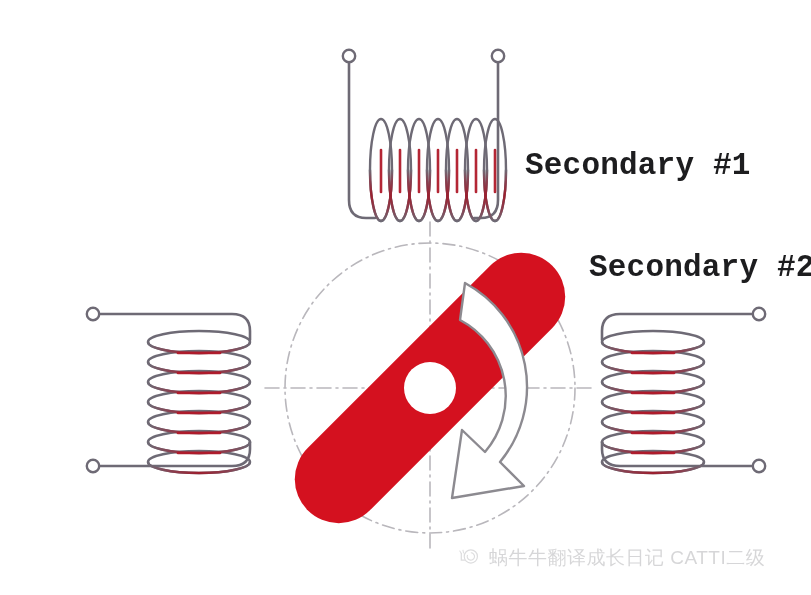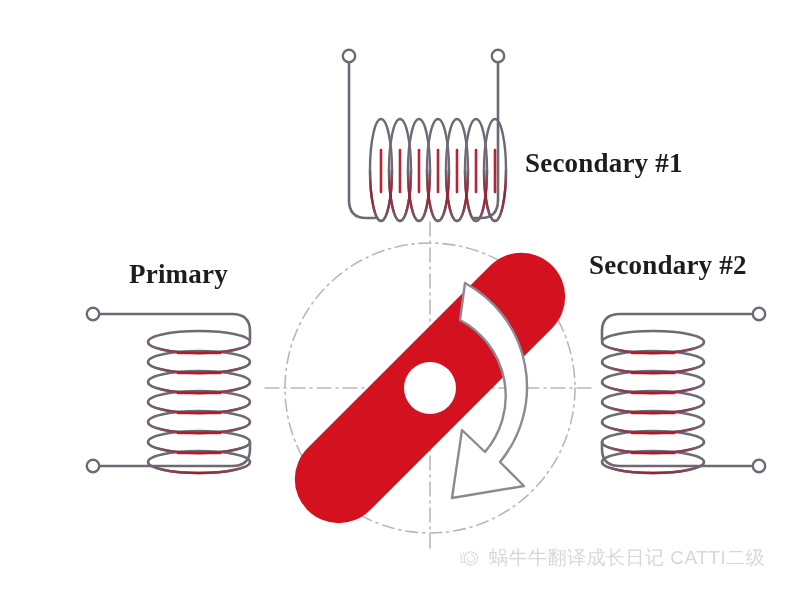--- a/index.html
+++ b/index.html
@@ -21,23 +21,23 @@
   #diagram-svg {
     position: absolute;
     left: 0;
     top: 0;
     width: 811px;
     height: 595px;
     display: block;
   }
   .label-text {
     position: absolute;
-    font-family: Liberation Serif, serif;
+    font-family: Liberation Mono, monospace;
     font-weight: bold;
-    font-size: 27px;
+    font-size: 31px;
     letter-spacing: 0.2px;
     color: #1d1d1f;
     white-space: nowrap;
     line-height: 1;
   }
   #label-primary {
     left: 129px;
     top: 261px;
   }
   #label-secondary-1 {
@@ -46,21 +46,20 @@
   }
   #label-secondary-2 {
     left: 589px;
     top: 252px;
   }
   #watermark {
     position: absolute;
     left: 458px;
     top: 545px;
     display: flex;
-    align-items: center;
     gap: 9px;
     opacity: 0.34;
   }
   #watermark-icon {
     width: 22px;
     height: 22px;
     flex: 0 0 auto;
   }
   #watermark-text {
     font-family: "Liberation Sans", sans-serif;
@@ -216,21 +215,20 @@
                L 524 486
                L 452 498
                L 462 430
                L 485 452
                A 86 86 0 0 0 460 320
                Z" fill="#FFFFFF" stroke="#8C8A90" stroke-width="2.4" stroke-linejoin="round"></path>
       <circle cx="430" cy="388" r="26" fill="#FFFFFF"></circle>
     </g>
   </svg>
 
-  <div class="label-text" id="label-primary">Primary</div>
   <div class="label-text" id="label-secondary-1">Secondary #1</div>
   <div class="label-text" id="label-secondary-2">Secondary #2</div>
 
   <div id="watermark">
     <svg id="watermark-icon" viewBox="0 0 24 24">
       <circle cx="14" cy="12.5" r="7.2" fill="none" stroke="#9a9a9e" stroke-width="1.3"></circle>
       <path d="M14 12.5 m0 -4 a4 4 0 1 1 -3.6 2.3" fill="none" stroke="#9a9a9e" stroke-width="1.2"></path>
       <path d="M7.4 16.5 L3.6 16.5 L3.6 9.2" fill="none" stroke="#9a9a9e" stroke-width="1.3" stroke-linecap="round"></path>
       <path d="M3.6 9.2 L2 6.6 M6 8.6 L5.4 5.6" fill="none" stroke="#9a9a9e" stroke-width="1.1" stroke-linecap="round"></path>
     </svg>

